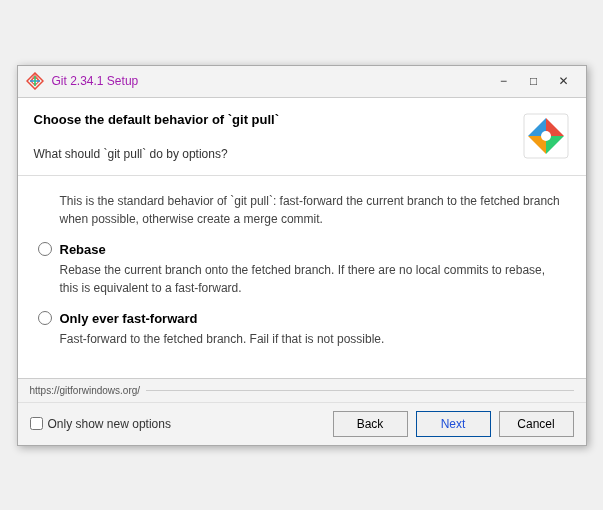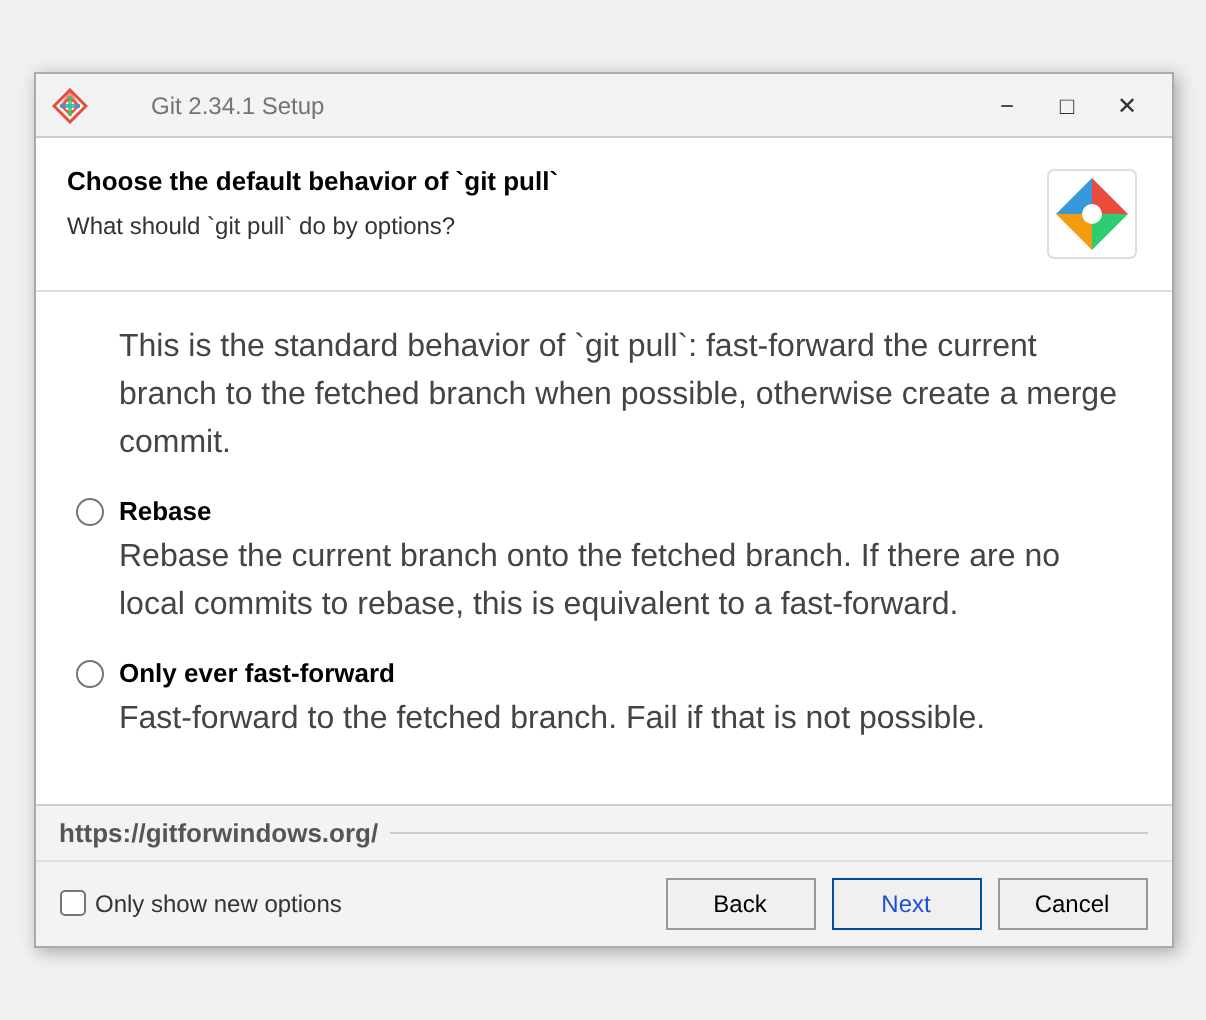--- a/index.html
+++ b/index.html
@@ -41,22 +41,21 @@
     .git-logo {
       width: 18px;
       height: 18px;
       display: flex;
       align-items: center;
       justify-content: center;
     }
 
     .title-text {
       font-size: 12px;
-      color: #737373;
-      margin-left: 24px;
+      color: #a21caf;
     }
 
     .title-controls {
       display: flex;
       gap: 2px;
     }
 
     .title-btn {
       width: 28px;
       height: 22px;
@@ -76,21 +75,21 @@
       padding: 14px 16px 14px 16px;
       display: flex;
       justify-content: space-between;
       align-items: flex-start;
     }
 
     .header-text h2 {
       font-size: 13px;
       font-weight: bold;
       color: #000;
-      margin-bottom: 8px;
+      margin-bottom: 20px;
       text-align: center;
     }
 
     .header-text p {
       font-size: 12px;
       color: #333;
     }
 
     .git-logo-large {
       width: 48px;
@@ -129,41 +128,40 @@
       flex-shrink: 0;
     }
 
     .radio-title {
       font-size: 13px;
       font-weight: 600;
       color: #000;
     }
 
     .radio-desc {
-      font-size: 16px;
+      font-size: 12px;
       color: #444;
       margin-left: 22px;
       line-height: 1.5;
     }
 
     .footer-section {
       background: #f3f3f3;
       border-top: 1px solid #ccc;
       padding: 0;
     }
 
     .url-bar {
       padding: 6px 12px;
-      font-size: 13px;
+      font-size: 10px;
       color: #555;
       display: flex;
       align-items: center;
       gap: 6px;
       border-bottom: 1px solid #e0e0e0;
-      font-weight: bold;
     }
 
     .url-line {
       flex: 1;
       height: 1px;
       background: #ccc;
     }
 
     .button-row {
       display: flex;

